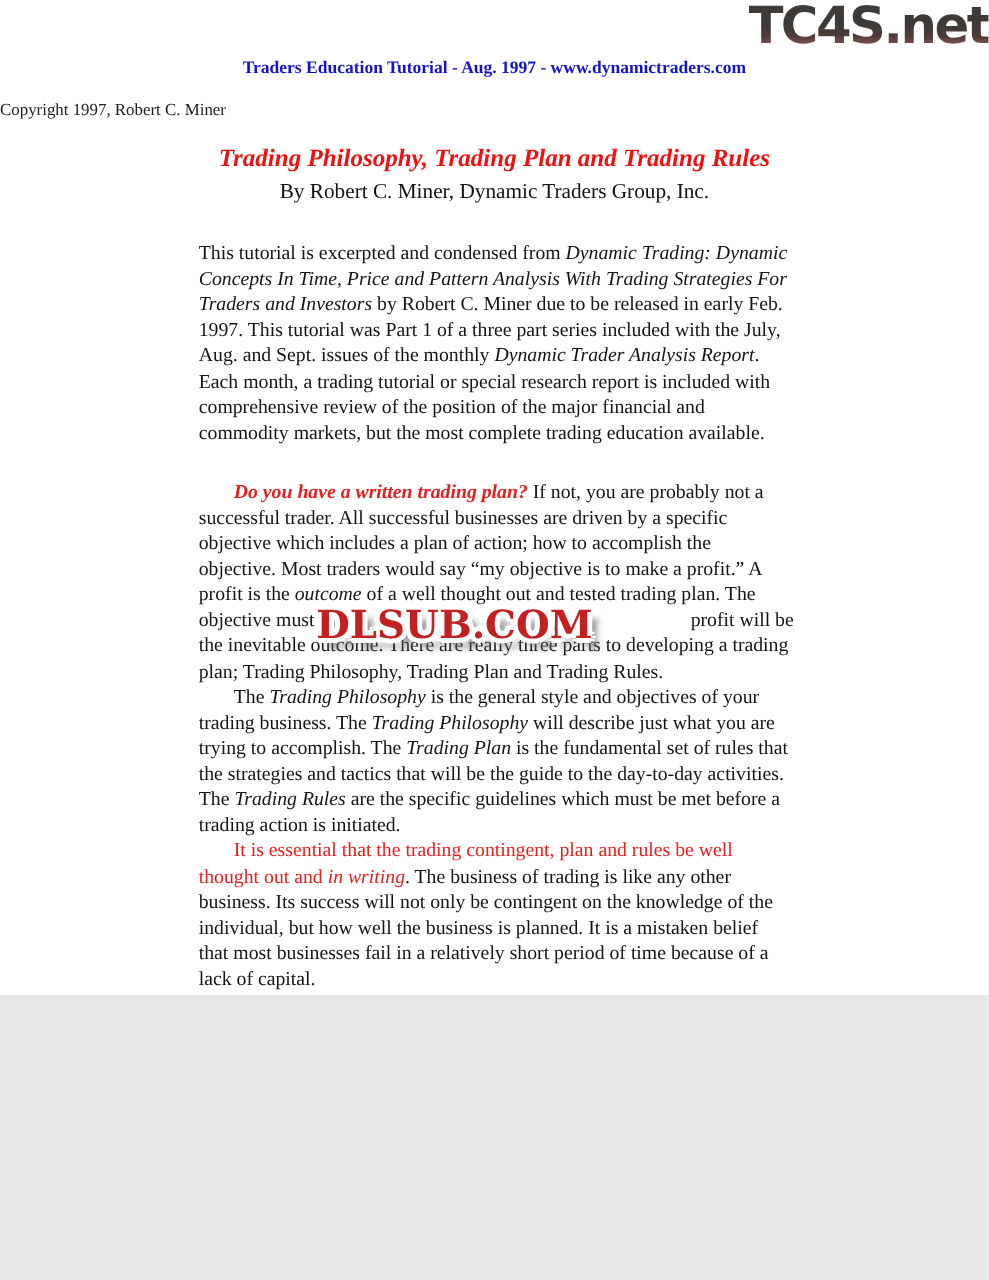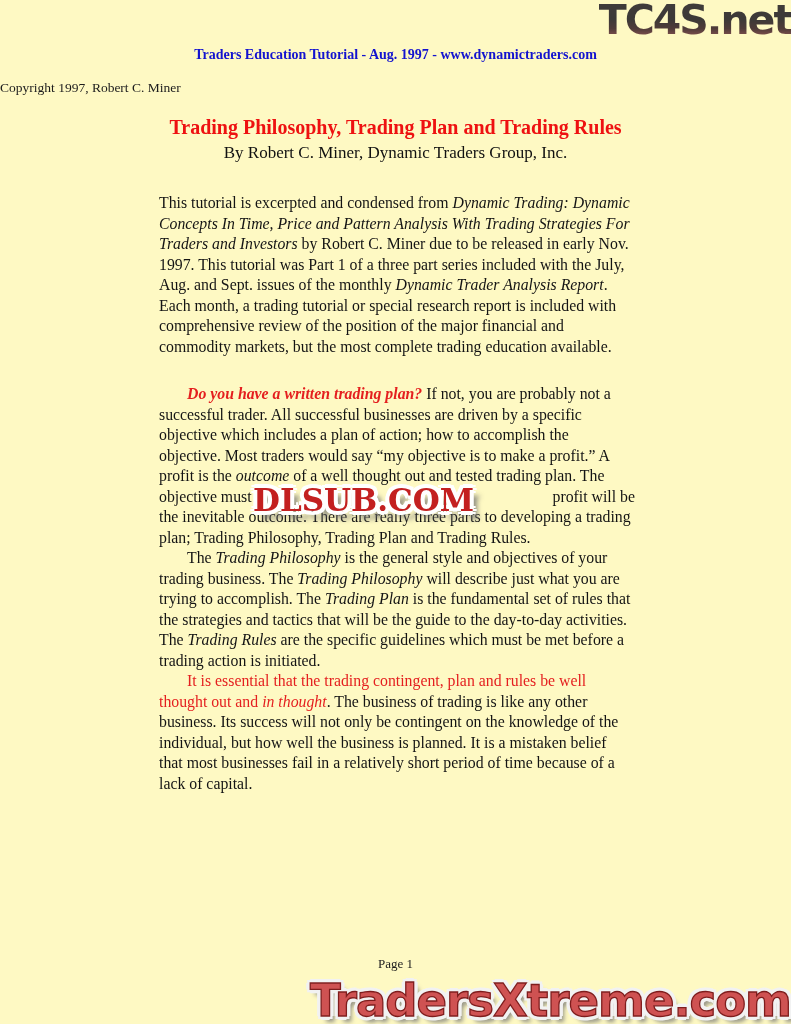--- a/index.html
+++ b/index.html
@@ -1,20 +1,20 @@
 <!DOCTYPE html>
 <html><head>
 <meta charset="utf-8">
 <style>
   html,body{margin:0;padding:0;background:#e8e8e8;}
   .page{
     position:relative;
-    width:791px;height:1024px;
+    width:791px;height:796px;
     margin:0 auto;
-    background:#fef9c3;
+    background:#ffffff;
     overflow:hidden;
     font-family:"Liberation Serif", serif;
     color:#141414;
   }
   
   .tc4s{
     position:absolute; top:-4px; right:0px;
     font-family:"DejaVu Sans", sans-serif;
     font-weight:bold; font-size:41px; letter-spacing:-2px;
     background:linear-gradient(180deg,#413d3b 0%,#3c3937 48%,#4f3b39 68%,#8e5753 88%,#aa6b65 100%);
@@ -29,20 +29,21 @@
     color:#1313cf;
   }
   .hdr-copy{
     position:absolute; top:80px; left:0; width:100%;
     text-align:left; font-size:13.5px; color:#1c1c1c;
   }
   .doc-title{
     position:absolute; top:116px; left:0; width:100%;
     text-align:center; font-weight:bold; font-size:20px;
     color:#ee1111;
+    font-style:italic;
   }
   .byline{
     position:absolute; top:143px; left:0; width:100%;
     text-align:center; font-size:17px; color:#111;
   }
   
   .body-text{
     position:absolute; left:159px; top:193px; width:492px;
     font-size:15.8px; line-height:20.5px;
   }
@@ -96,21 +97,21 @@
   <div class="hdr-blue">Traders Education Tutorial - Aug. 1997 - www.dynamictraders.com</div>
   <div class="hdr-copy">Copyright 1997, Robert C. Miner</div>
 
   <div class="doc-title">Trading Philosophy, Trading Plan and Trading Rules</div>
   <div class="byline">By Robert C. Miner, Dynamic Traders Group, Inc.</div>
 
   <div class="body-text">
       <div class="para">
         <div class="line"><span class="">This tutorial is excerpted and condensed from </span><span class="it">Dynamic Trading: Dynamic</span></div>
         <div class="line"><span class="it">Concepts In Time, Price and Pattern Analysis With Trading Strategies For</span></div>
-        <div class="line"><span class="it">Traders and Investors</span><span class=""> by Robert C. Miner due to be released in early Nov.</span></div>
+        <div class="line"><span class="it">Traders and Investors</span><span class=""> by Robert C. Miner due to be released in early Feb.</span></div>
         <div class="line"><span class="">1997. This tutorial was Part 1 of a three part series included with the July,</span></div>
         <div class="line"><span class="">Aug. and Sept. issues of the monthly </span><span class="it">Dynamic Trader Analysis Report</span><span class="">.</span></div>
         <div class="line"><span class="">Each month, a trading tutorial or special research report is included with</span></div>
         <div class="line"><span class="">comprehensive review of the position of the major financial and</span></div>
         <div class="line"><span class="">commodity markets, but the most complete trading education available.</span></div>
       </div>
       <div class="para gap">
         <div class="line ind"><span class="rd it bd">Do you have a written trading plan?</span><span class=""> If not, you are probably not a</span></div>
         <div class="line"><span class="">successful trader. All successful businesses are driven by a specific</span></div>
         <div class="line"><span class="">objective which includes a plan of action; how to accomplish the</span></div>
@@ -126,21 +127,21 @@
       <div class="para">
         <div class="line ind"><span class="">The </span><span class="it">Trading Philosophy</span><span class=""> is the general style and objectives of your</span></div>
         <div class="line"><span class="">trading business. The </span><span class="it">Trading Philosophy</span><span class=""> will describe just what you are</span></div>
         <div class="line"><span class="">trying to accomplish. The </span><span class="it">Trading Plan</span><span class=""> is the fundamental set of rules that</span></div>
         <div class="line"><span class="">the strategies and tactics that will be the guide to the day-to-day activities.</span></div>
         <div class="line"><span class="">The </span><span class="it">Trading Rules</span><span class=""> are the specific guidelines which must be met before a</span></div>
         <div class="line"><span class="">trading action is initiated.</span></div>
       </div>
       <div class="para">
         <div class="line ind"><span class="rd">It is essential that the trading contingent, plan and rules be well</span></div>
-        <div class="line"><span class="rd">thought out and </span><span class="rd it">in thought</span><span class="">. The business of trading is like any other</span></div>
+        <div class="line"><span class="rd">thought out and </span><span class="rd it">in writing</span><span class="">. The business of trading is like any other</span></div>
         <div class="line"><span class="">business. Its success will not only be contingent on the knowledge of the</span></div>
         <div class="line"><span class="">individual, but how well the business is planned. It is a mistaken belief</span></div>
         <div class="line"><span class="">that most businesses fail in a relatively short period of time because of a</span></div>
         <div class="line"><span class="">lack of capital.</span></div>
       </div>
     </div>
 
   <div class="dlsub">DLSUB.COM</div>
 
   <div class="page-num">Page 1</div>

